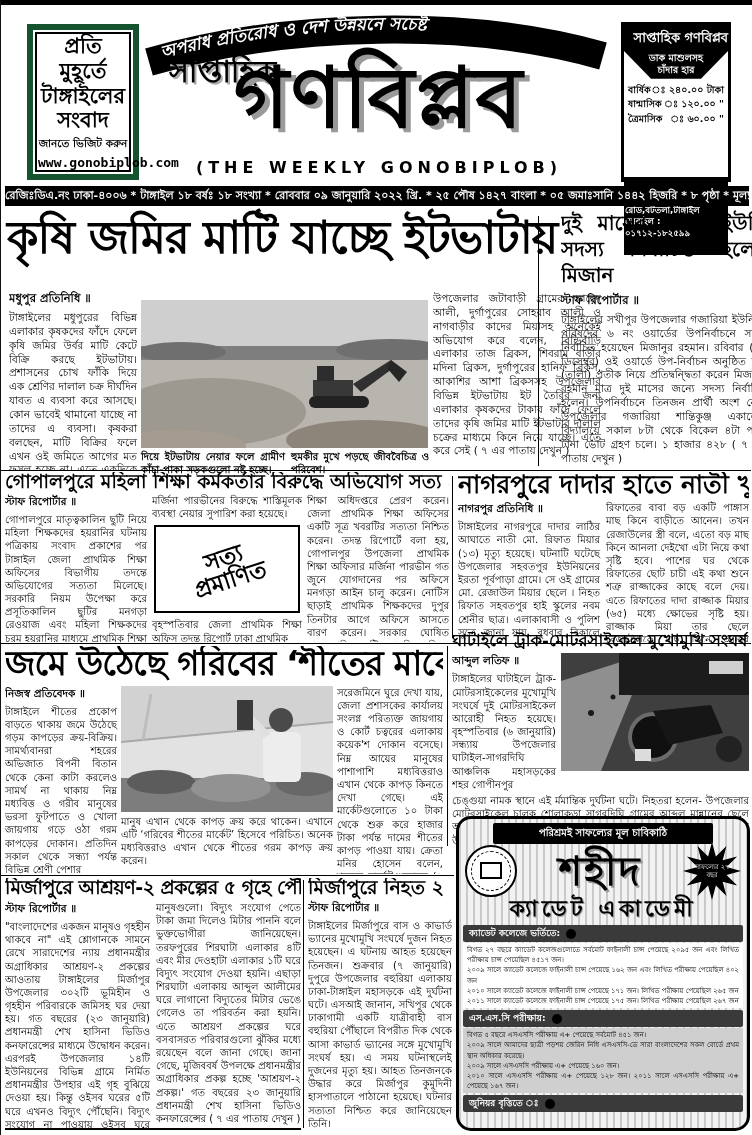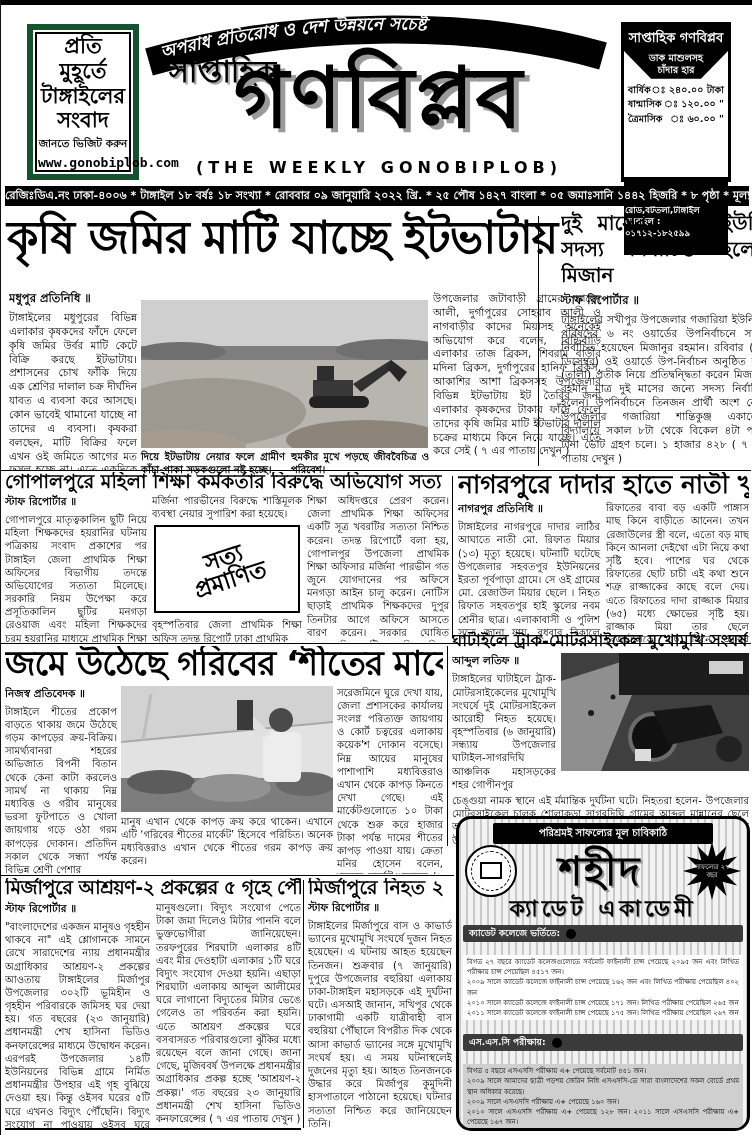--- a/index.html
+++ b/index.html
@@ -14,21 +14,21 @@
   .hline{position:absolute;height:1px;background:#000;}
   
   .leftbox{border:6px solid #14532d;padding:2px;}
   .leftbox-inner{border:2px solid #000;height:100%;box-sizing:border-box;text-align:center;
                  display:flex;flex-direction:column;justify-content:center;padding:2px 1px;}
   .leftbox-big{font-weight:bold;font-size:21px;line-height:1.18;}
   .leftbox-small{font-weight:bold;font-size:10.5px;margin-top:3px;}
   .leftbox-site{font-weight:bold;font-size:13px;margin-top:2px;font-family:"DejaVu Sans Mono",monospace;}
   
   .rightbox{border:3px solid #000;box-sizing:border-box;background:#fff;display:flex;flex-direction:column;}
-  .rb-title{background:#000;color:#fff;font-weight:bold;font-size:13px;text-align:center;padding:3px 0 2px;}
+  .rb-title{background:#000;color:#fff;font-weight:bold;font-size:13px;text-align:right;padding:3px 0 2px;}
   .rb-trap{background:#000;color:#fff;font-weight:bold;font-size:9.5px;text-align:center;line-height:1.25;
            clip-path:polygon(0 0,100% 0,74% 100%,26% 100%);padding:1px 0 3px;}
   .rb-rates{flex:1;padding:4px 4px 2px;}
   .rb-row{display:flex;justify-content:space-between;font-size:9.5px;font-weight:bold;line-height:1.55;}
   .rb-bot{background:#000;color:#fff;font-weight:bold;font-size:8.6px;text-align:left;line-height:1.35;padding:16px 1px;margin-top:48px;}
   .regbar{background:#000;color:#fff;font-weight:bold;font-size:11px;text-align:center;line-height:20px;
           white-space:nowrap;overflow:hidden;}
   
   .stamp{border:2px solid #000;height:84px;display:flex;align-items:center;justify-content:center;margin:5px 2px;}
   .stamp span{display:inline-block;transform:rotate(-18deg);font-weight:bold;font-size:23px;line-height:1.0;
@@ -44,21 +44,21 @@
   .ad-sub{font-weight:bold;font-size:22px;text-align:center;letter-spacing:4px;line-height:1.0;
           text-shadow:1px 1px 0 #9a9a9a;margin-bottom:3px;}
   .star{clip-path:polygon(100% 50%,75.1% 56.7%,93.3% 75%,68.4% 68.4%,75% 93.3%,56.7% 75.1%,50% 100%,43.3% 75.1%,25% 93.3%,31.6% 68.4%,6.7% 75%,24.9% 56.7%,0 50%,24.9% 43.3%,6.7% 25%,31.6% 31.6%,25% 6.7%,43.3% 24.9%,50% 0,56.7% 24.9%,75% 6.7%,68.4% 31.6%,93.3% 25%,75.1% 43.3%);
         background:#000;color:#fff;display:flex;align-items:center;justify-content:center;text-align:center;}
   .logo{border:2px solid #000;border-radius:50%;background:#fff;display:flex;align-items:center;justify-content:center;}
   .logo-in{border:1px dashed #000;border-radius:50%;width:80%;height:80%;display:flex;align-items:center;justify-content:center;}
   .logo-book{width:18px;height:13px;border:2px solid #000;background:linear-gradient(90deg,#fff 48%,#000 48%,#000 52%,#fff 52%);}
   .ad-secbar{background:#3a3a3a;color:#fff;font-weight:bold;font-size:9px;padding:1px 6px;margin:2px 4px 1px;
              display:flex;align-items:center;gap:6px;border-radius:2px;}
   .ad-dot{width:10px;height:10px;background:#000;border-radius:50%;flex:none;}
-  .ad-lines{background:#fff;margin:12px 4px;padding:2px 4px;font-size:6.8px;line-height:1.5;text-align:justify;}
+  .ad-lines{background:#fff;margin:0 4px;padding:2px 4px;font-size:6.8px;line-height:1.5;text-align:justify;}
   .ad-lines.gray{background:#cfcfcf;}
   .photo{background:#bbb;overflow:hidden;}
   .nowrap{white-space:nowrap;}
 </style>
 </head>
 <body>
 
 <div class="page">
 
   <div class="abs" style="left:0;top:0;width:752px;height:5px;background:#000;"></div>

